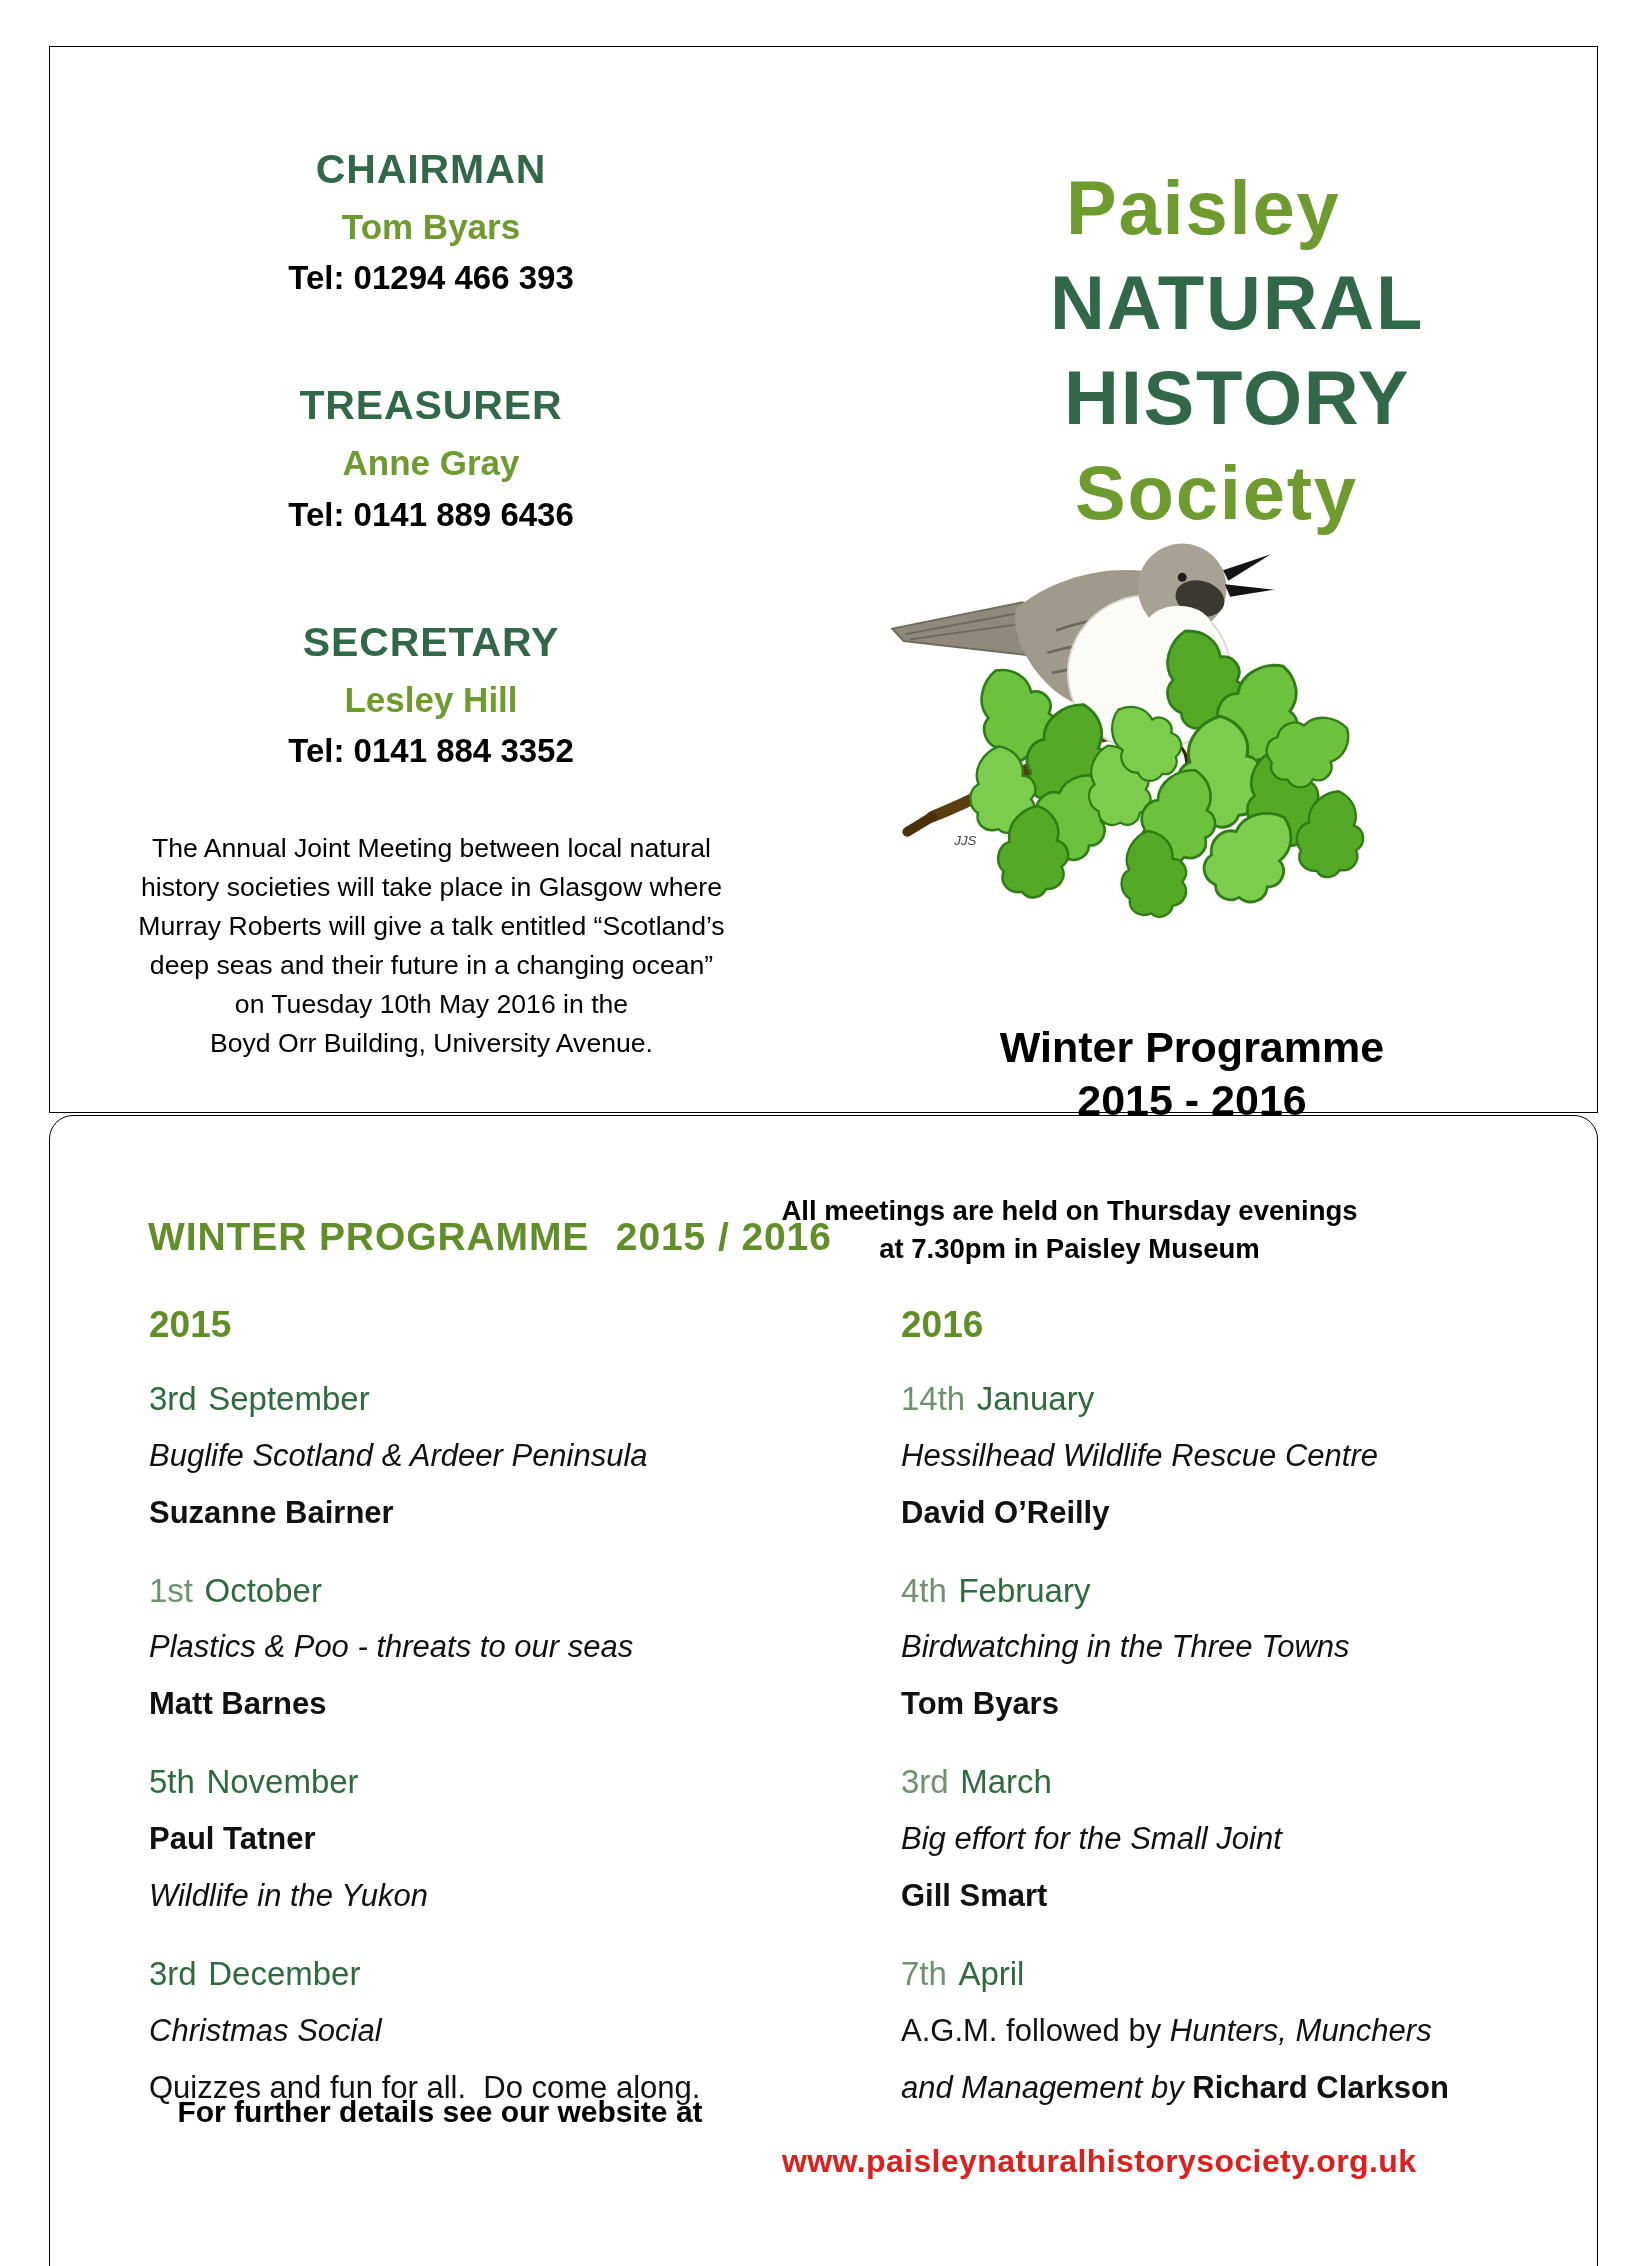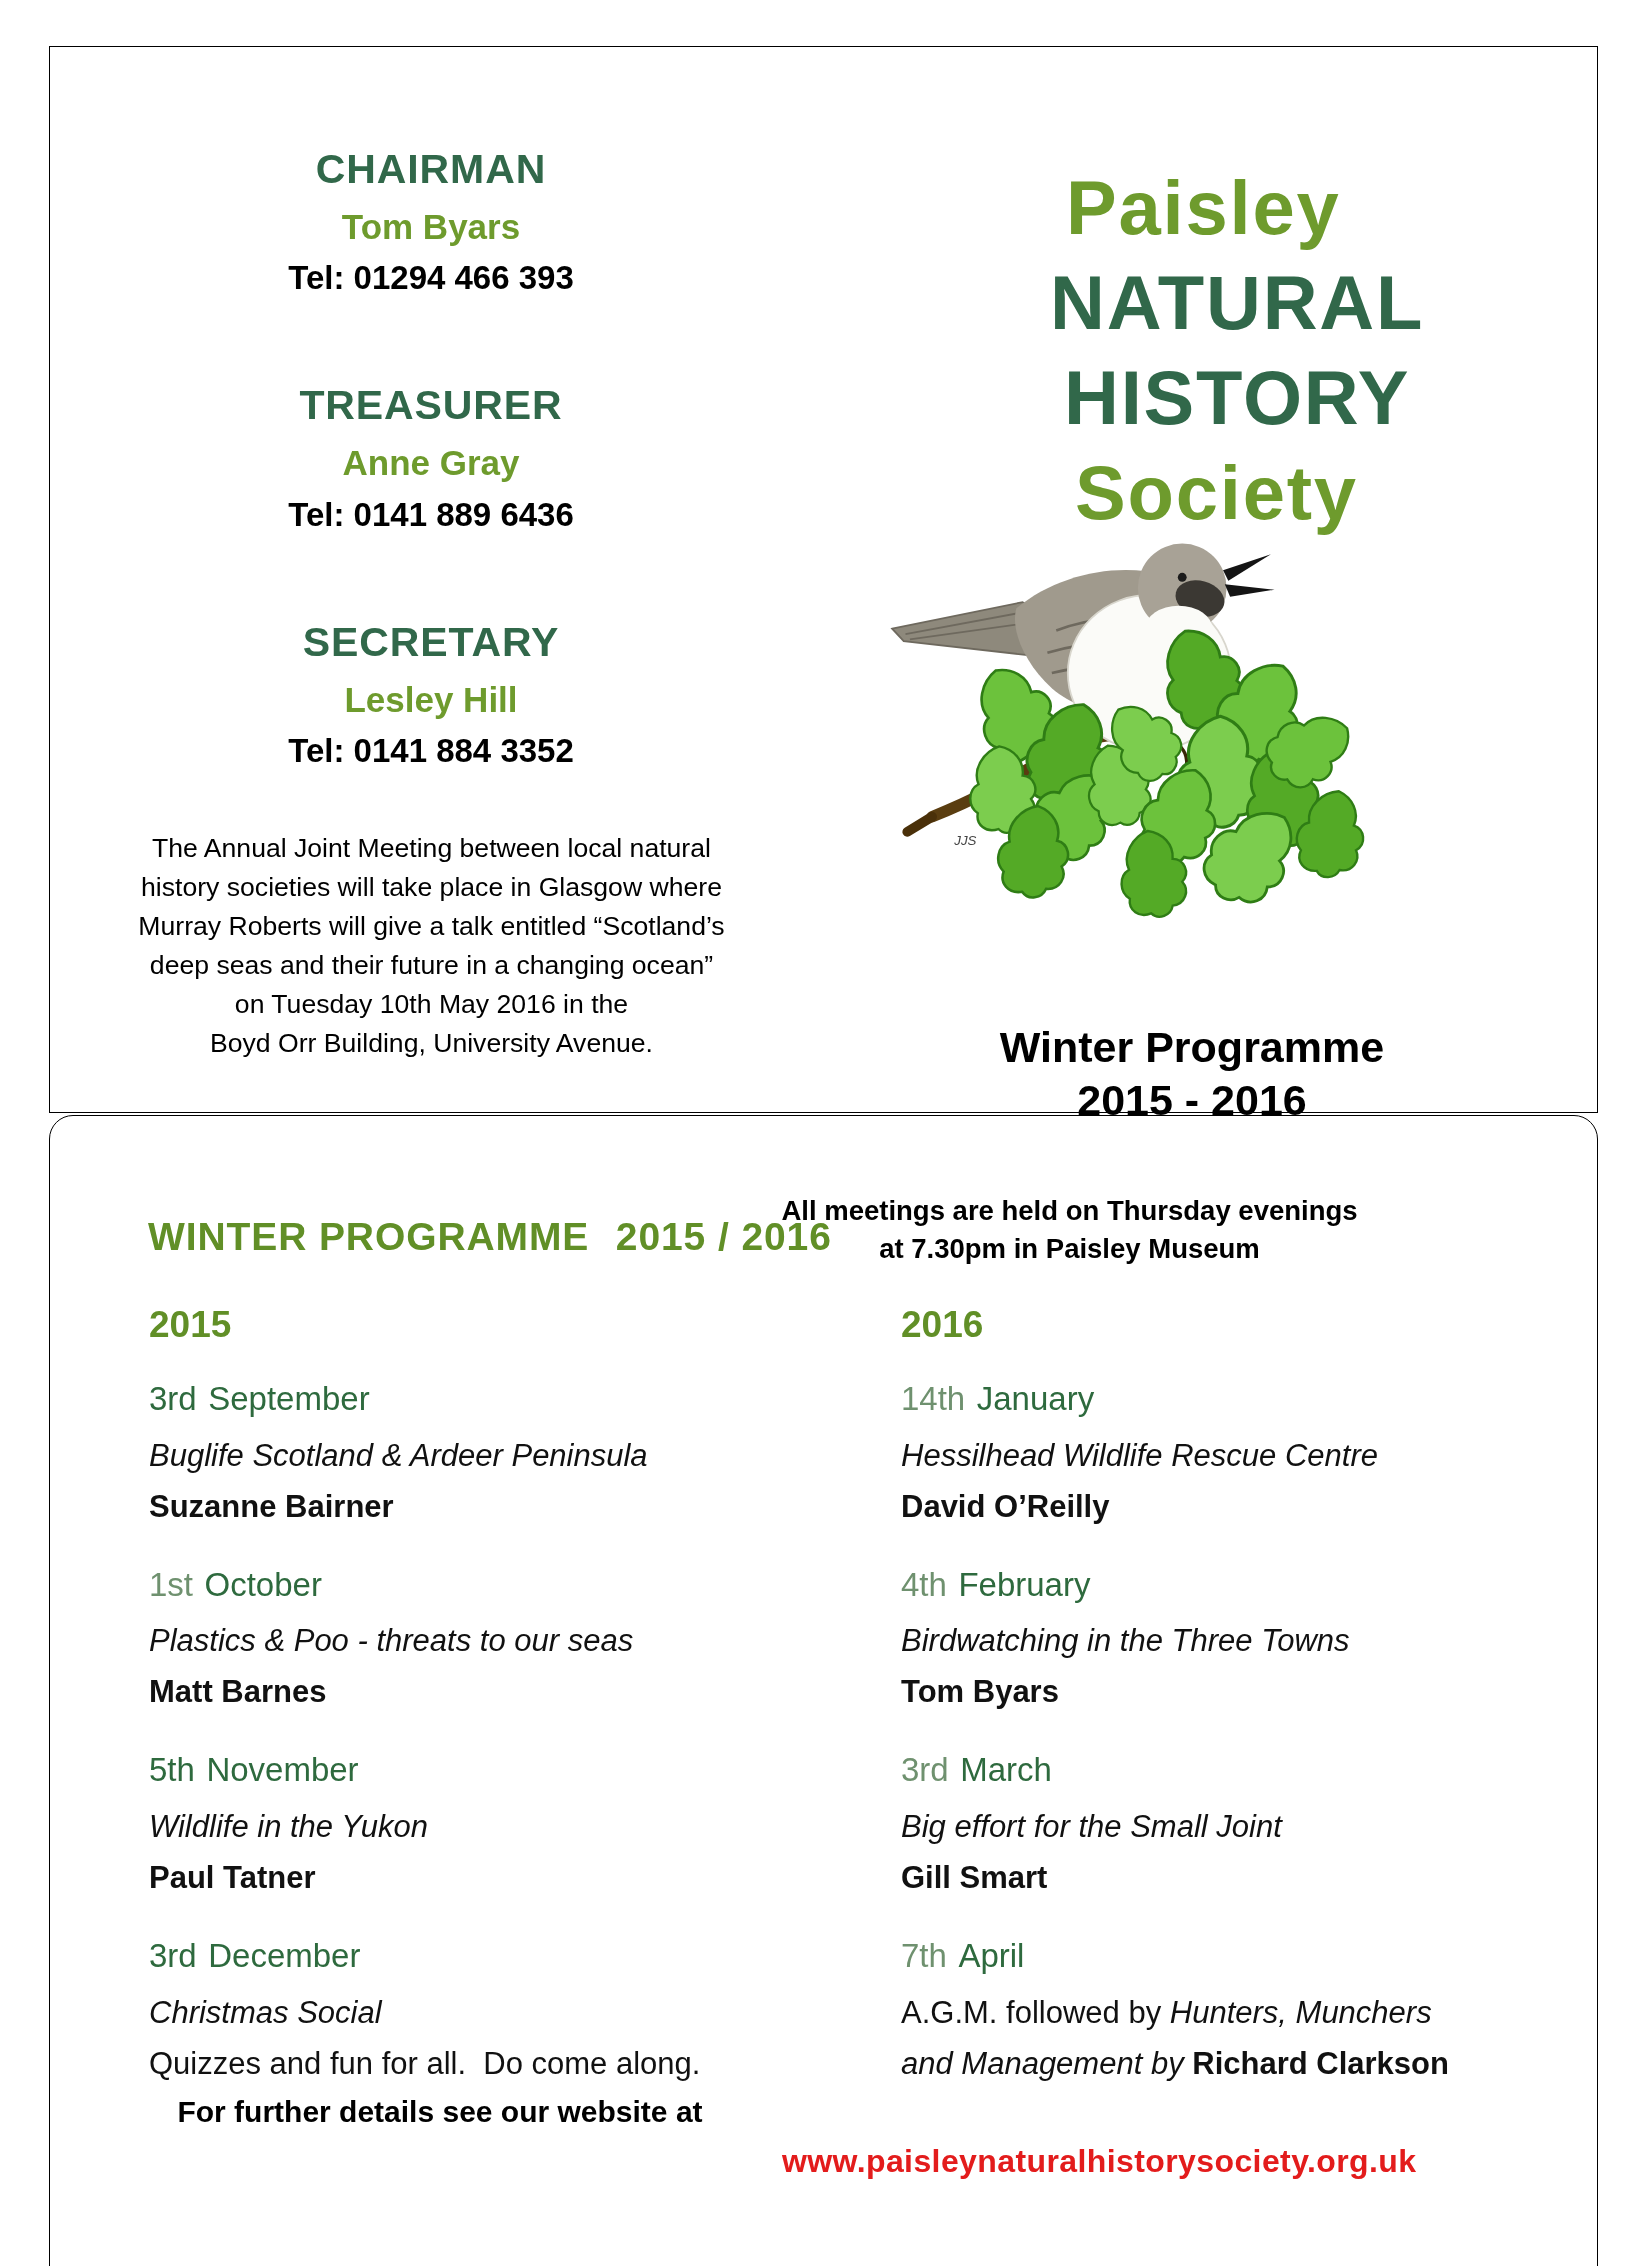--- a/index.html
+++ b/index.html
@@ -49,21 +49,21 @@
     font-size:27.5px;font-weight:bold;line-height:38px;color:#000;}
   .prog-col{position:absolute;top:188px;width:692px;}
   #col-2015{left:99px;}
   #col-2016{left:851px;}
   .year-heading{font-size:37px;font-weight:bold;color:var(--heading-olive);margin-bottom:34px;}
   .event{margin-bottom:39px;}
   .event-date{font-size:33px;font-weight:normal;margin-bottom:17.7px;}
   .event-date .day{margin-right:11.5px;color:var(--forest-green);}
   .event-date .day.muted{color:var(--muted-day-green);}
   .event-date .month{color:var(--forest-green);}
-  .event-line{font-size:31px;line-height:40px;color:#111;margin-top:11px;white-space:pre-wrap;}
+  .event-line{font-size:31px;line-height:40px;color:#111;margin-top:17px;white-space:pre-wrap;}
   .event-line .italic{font-style:italic;}
   .event-line .bold{font-weight:bold;}
   #footer-left{position:absolute;left:53px;top:979px;width:674px;text-align:center;
     font-size:30px;font-weight:bold;color:#000;}
   #footer-right{position:absolute;left:732px;top:982px;width:603px;text-align:center;
     font-size:32px;font-weight:bold;color:var(--link-red);letter-spacing:0.4px;margin-top:45px;}
 </style>
 </head>
 <body>
 
@@ -182,22 +182,22 @@
         <div class="event-line"><span class="italic">Buglife Scotland &amp; Ardeer Peninsula</span></div>
         <div class="event-line"><span class="bold">Suzanne Bairner</span></div>
       </div>
       <div class="event">
         <div class="event-date"><span class="day muted">1st</span><span class="month">October</span></div>
         <div class="event-line"><span class="italic">Plastics &amp; Poo - threats to our seas</span></div>
         <div class="event-line"><span class="bold">Matt Barnes</span></div>
       </div>
       <div class="event">
         <div class="event-date"><span class="day">5th</span><span class="month">November</span></div>
+        <div class="event-line"><span class="bold">Paul Tatner</span></div>
         <div class="event-line"><span class="italic">Wildlife in the Yukon</span></div>
-        <div class="event-line"><span class="bold">Paul Tatner</span></div>
       </div>
       <div class="event">
         <div class="event-date"><span class="day">3rd</span><span class="month">December</span></div>
         <div class="event-line"><span class="italic">Christmas Social</span></div>
         <div class="event-line"><span class="regular">Quizzes and fun for all.  Do come along.</span></div>
       </div>
     </div>
   <div class="prog-col" id="col-2016">
       <div class="year-heading">2016</div>
       <div class="event">

